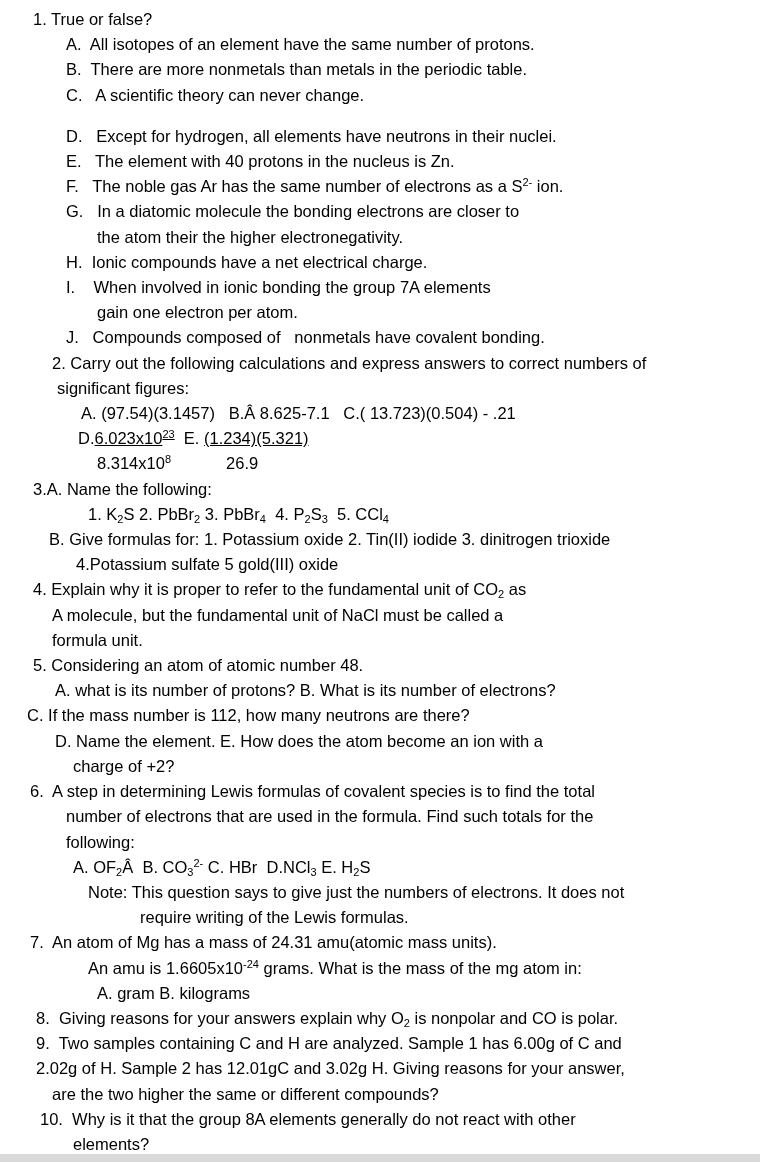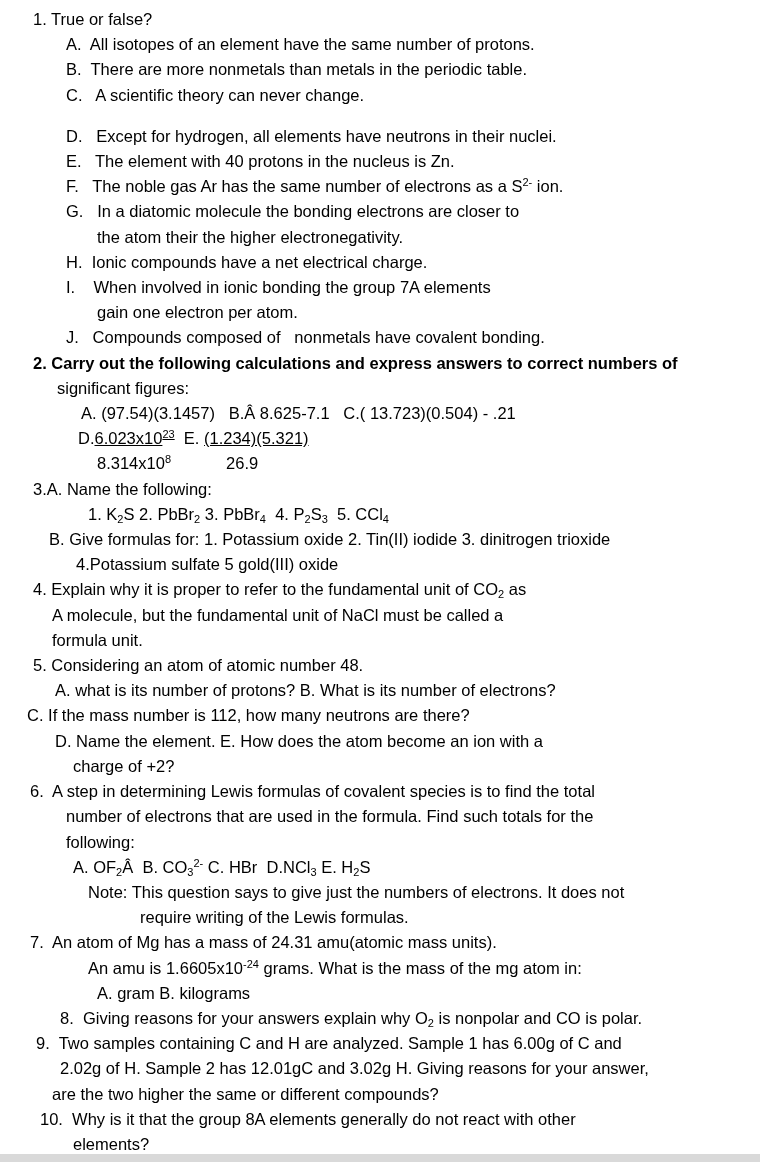--- a/index.html
+++ b/index.html
@@ -62,21 +62,21 @@
     <div class="line" style="padding-left: 66px;"><span>C.   A scientific theory can never change.</span></div>
     <div class="line" style="padding-left: 66px; margin-top: 16px;"><span>D.   Except for hydrogen, all elements have neutrons in their nuclei.</span></div>
     <div class="line" style="padding-left: 66px;"><span>E.   The element with 40 protons in the nucleus is Zn.</span></div>
     <div class="line" style="padding-left: 66px;"><span>F.   The noble gas Ar has the same number of electrons as a S</span><sup>2-</sup><span> ion.</span></div>
     <div class="line" style="padding-left: 66px;"><span>G.   In a diatomic molecule the bonding electrons are closer to</span></div>
     <div class="line" style="padding-left: 97px;"><span>the atom their the higher electronegativity.</span></div>
     <div class="line" style="padding-left: 66px;"><span>H.  Ionic compounds have a net electrical charge.</span></div>
     <div class="line" style="padding-left: 66px;"><span>I.    When involved in ionic bonding the group 7A elements</span></div>
     <div class="line" style="padding-left: 97px;"><span>gain one electron per atom.</span></div>
     <div class="line" style="padding-left: 66px;"><span>J.   Compounds composed of   nonmetals have covalent bonding.</span></div>
-    <div class="line" style="padding-left: 33px; font-weight: bold;"><span>2. Carry out the following calculations and express answers to correct numbers of</span></div>
+    <div class="line" style="padding-left: 52px;"><span>2. Carry out the following calculations and express answers to correct numbers of</span></div>
     <div class="line" style="padding-left: 57px;"><span>significant figures:</span></div>
     <div class="line" style="padding-left: 81px;"><span>A. (97.54)(3.1457)   B.Â 8.625-7.1   C.( 13.723)(0.504) - .21</span></div>
     <div class="line" style="padding-left: 78px;"><span>D.</span><span class="u">6.023x10</span><sup class="u">23</sup><span>  E. </span><span class="u">(1.234)(5.321)</span></div>
     <div class="line" style="padding-left: 97px;"><span>8.314x10</span><sup>8</sup><span>            26.9</span></div>
     <div class="line" style="padding-left: 33px;"><span>3.A. Name the following:</span></div>
     <div class="line" style="padding-left: 88px;"><span>1. K</span><sub>2</sub><span>S 2. PbBr</span><sub>2</sub><span> 3. PbBr</span><sub>4</sub><span>  4. P</span><sub>2</sub><span>S</span><sub>3</sub><span>  5. CCl</span><sub>4</sub></div>
     <div class="line" style="padding-left: 49px;"><span>B. Give formulas for: 1. Potassium oxide 2. Tin(II) iodide 3. dinitrogen trioxide</span></div>
     <div class="line" style="padding-left: 76px;"><span>4.Potassium sulfate 5 gold(III) oxide</span></div>
     <div class="line" style="padding-left: 33px;"><span>4. Explain why it is proper to refer to the fundamental unit of CO</span><sub>2</sub><span> as</span></div>
     <div class="line" style="padding-left: 52px;"><span>A molecule, but the fundamental unit of NaCl must be called a</span></div>
@@ -88,20 +88,20 @@
     <div class="line" style="padding-left: 73px;"><span>charge of +2?</span></div>
     <div class="line" style="padding-left: 30px;"><span>6.  A step in determining Lewis formulas of covalent species is to find the total</span></div>
     <div class="line" style="padding-left: 66px;"><span>number of electrons that are used in the formula. Find such totals for the</span></div>
     <div class="line" style="padding-left: 66px;"><span>following:</span></div>
     <div class="line" style="padding-left: 73px;"><span>A. OF</span><sub>2</sub><span>Â  B. CO</span><sub>3</sub><sup>2-</sup><span> C. HBr  D.NCl</span><sub>3</sub><span> E. H</span><sub>2</sub><span>S</span></div>
     <div class="line" style="padding-left: 88px;"><span>Note: This question says to give just the numbers of electrons. It does not</span></div>
     <div class="line" style="padding-left: 140px;"><span>require writing of the Lewis formulas.</span></div>
     <div class="line" style="padding-left: 30px;"><span>7.  An atom of Mg has a mass of 24.31 amu(atomic mass units).</span></div>
     <div class="line" style="padding-left: 88px;"><span>An amu is 1.6605x10</span><sup>-24</sup><span> grams. What is the mass of the mg atom in:</span></div>
     <div class="line" style="padding-left: 97px;"><span>A. gram B. kilograms</span></div>
-    <div class="line" style="padding-left: 36px; margin-left: 24px;"><span>8.  Giving reasons for your answers explain why O</span><sub>2</sub><span> is nonpolar and CO is polar.</span></div>
+    <div class="line" style="padding-left: 36px;"><span>8.  Giving reasons for your answers explain why O</span><sub>2</sub><span> is nonpolar and CO is polar.</span></div>
     <div class="line" style="padding-left: 36px;"><span>9.  Two samples containing C and H are analyzed. Sample 1 has 6.00g of C and</span></div>
-    <div class="line" style="padding-left: 60px;"><span>2.02g of H. Sample 2 has 12.01gC and 3.02g H. Giving reasons for your answer,</span></div>
+    <div class="line" style="padding-left: 36px;"><span>2.02g of H. Sample 2 has 12.01gC and 3.02g H. Giving reasons for your answer,</span></div>
     <div class="line" style="padding-left: 52px;"><span>are the two higher the same or different compounds?</span></div>
     <div class="line" style="padding-left: 40px;"><span>10.  Why is it that the group 8A elements generally do not react with other</span></div>
     <div class="line" style="padding-left: 73px;"><span>elements?</span></div>
   </div>
 <div class="page-bottom-edge"></div>
 
 </body></html>

